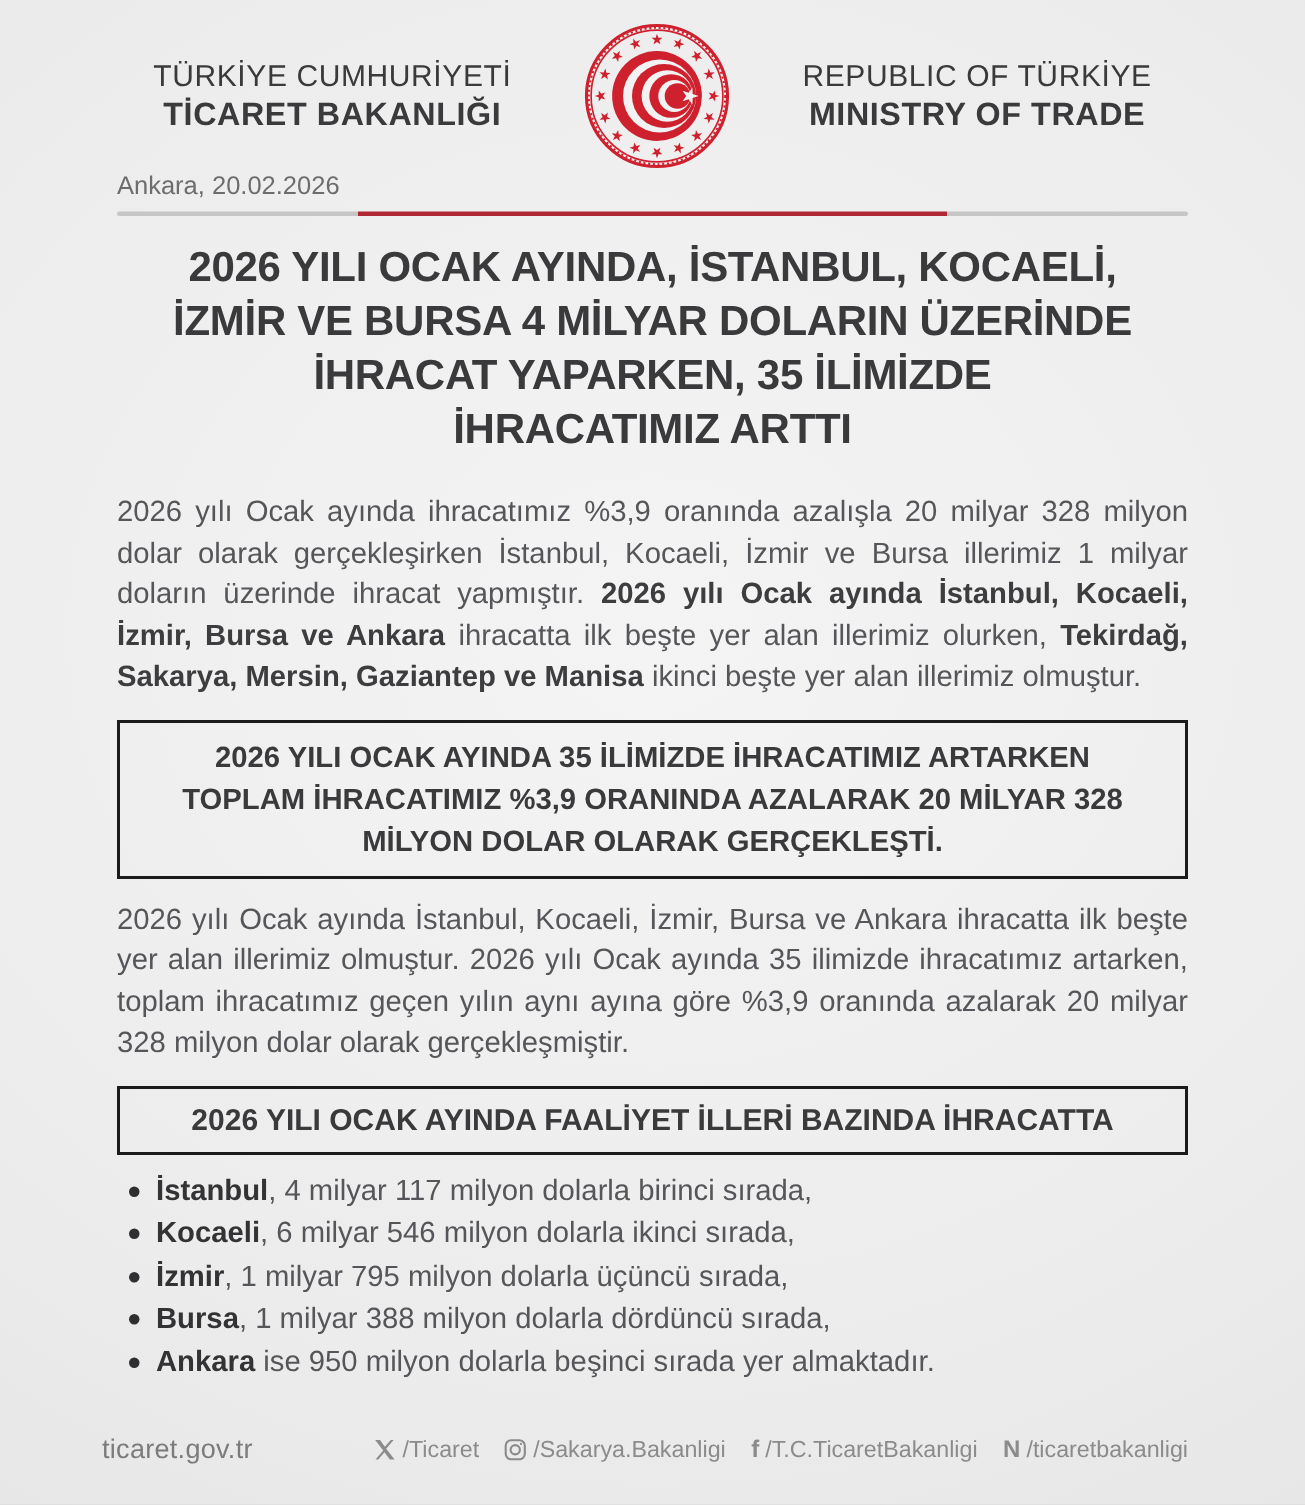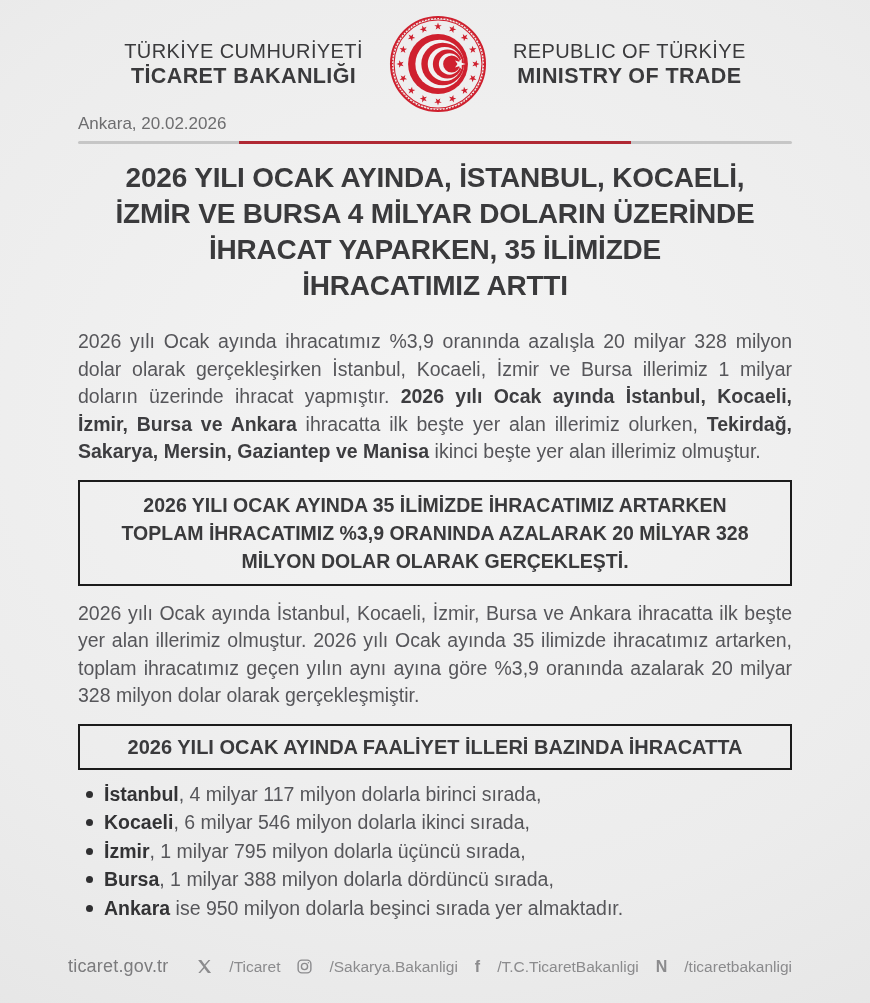--- a/index.html
+++ b/index.html
@@ -12,21 +12,21 @@
   }
   *{margin:0;padding:0;box-sizing:border-box;}
   body{font-family:"Liberation Sans","DejaVu Sans",sans-serif;background:#d8d8d8;}
   .page{
     position:relative;width:870px;height:1003px;margin:0 auto;overflow:hidden;
     background:radial-gradient(ellipse 120% 90% at 50% 42%,#f4f4f4 0%,#ececec 55%,#e1e1e1 100%);
   }
   .content{padding:0 78px;}
 
   
-  .masthead{display:flex;align-items:center;justify-content:center;gap:22px;padding-top:16px;height:112px;}
+  .masthead{display:flex;align-items:center;justify-content:center;gap:44px;padding-top:16px;height:112px;}
   .org-block{color:var(--text-dark);text-align:center;line-height:1.22;}
   .org-line1{font-size:20px;font-weight:400;letter-spacing:.4px;}
   .org-line2{font-size:21.5px;font-weight:700;letter-spacing:.4px;}
   .emblem{width:106px;height:106px;flex:0 0 auto;}
 
   .dateline{color:var(--text-muted);font-size:17px;line-height:20px;margin-top:2px;}
   .divider{height:3px;margin-top:7px;border-radius:2px;
     background:linear-gradient(to right,#c6c6c6 0 22.5%,var(--divider-red) 22.5% 77.5%,#c6c6c6 77.5% 100%);}
 
   
@@ -48,21 +48,21 @@
     font-size:19.5px;line-height:28.5px;}
   .city-list li::before{content:"";position:absolute;left:8px;top:11px;width:7px;height:7px;
     border-radius:50%;background:#2f2f31;}
   .city-list b{color:#333335;font-weight:700;}
 
   
   .footer{position:absolute;left:68px;right:78px;top:956px;
     display:flex;align-items:center;justify-content:space-between;}
   .website{color:#7b7b7d;font-size:18px;letter-spacing:.2px;text-decoration:none;}
   .socials{display:flex;align-items:center;gap:17px;}
-  .soc{display:flex;align-items:center;gap:17px;color:var(--footer-gray);
+  .soc{display:flex;align-items:center;gap:4px;color:var(--footer-gray);
     font-size:15.5px;text-decoration:none;}
   .soc svg{display:block;}
   .soc-glyph{font-weight:700;font-size:16px;line-height:16px;color:var(--footer-gray);}
 </style>
 </head>
 <body>
 
 <div class="page">
   <div class="content">
 

